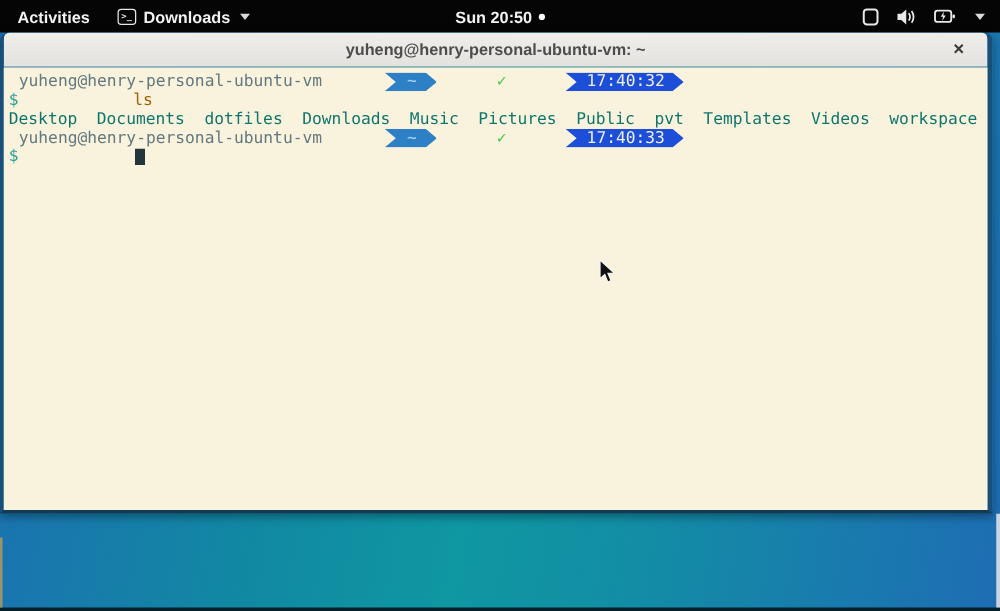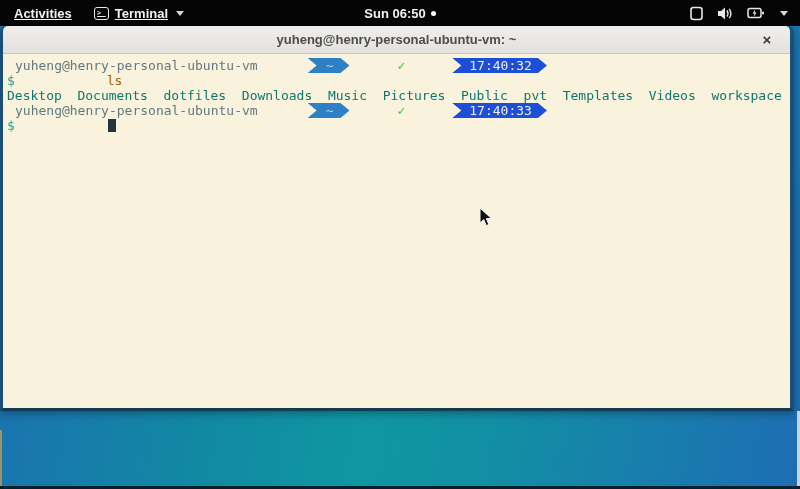--- a/index.html
+++ b/index.html
@@ -11,21 +11,21 @@
   }
 
   
   .topbar {
     position:absolute; top:0; left:0; width:800px; height:26px;
     background:#050505; color:#f2f2f2;
     display:flex; align-items:center;
     font-size:13px; font-weight:700;
   }
   .tb-left { display:flex; align-items:center; gap:14px; padding-left:10px; }
-  .tb-btn { display:flex; align-items:center; gap:6px; height:26px; padding:0 4px; cursor:default;text-decoration:underline; }
+  .tb-btn { display:flex; align-items:center; gap:6px; height:26px; padding:0 4px; cursor:default; }
   .term-glyph {
     width:15px; height:13px; border:1.5px solid #e8e8e8; border-radius:3px;
     font-family:"DejaVu Sans Mono", monospace; font-size:7px; line-height:10px;
     text-align:center; color:#e8e8e8; font-weight:700;
   }
   .caret-down {
     width:0; height:0; border-left:4px solid transparent; border-right:4px solid transparent;
     border-top:5px solid #d8d8d8; display:inline-block; margin-left:2px;
   }
   .tb-center {
@@ -87,26 +87,26 @@
 </head>
 <body>
 
 <div class="topbar">
   <div class="tb-left">
     <div class="tb-btn">
       <span>Activities</span>
     </div>
     <div class="tb-btn">
       <span class="term-glyph">&gt;_</span>
-      <span>Terminal</span>
+      <span>Downloads</span>
       <span class="caret-down"></span>
     </div>
   </div>
   <div class="tb-center">
-    <span>Sun 06:50</span>
+    <span>Sun 20:50</span>
     <span class="notif-dot"></span>
   </div>
   <div class="tb-right">
     <svg width="15" height="15" viewBox="0 0 15 15">
       <rect x="2" y="1.5" width="11" height="12" rx="2.5" fill="none" stroke="#e8e8e8" stroke-width="1.6"></rect>
     </svg>
     <svg width="17" height="15" viewBox="0 0 17 15">
       <polygon points="1,5 4,5 8,1.5 8,13.5 4,10 1,10" fill="#e8e8e8"></polygon>
       <path d="M10 4.5 Q12 7.5 10 10.5" fill="none" stroke="#e8e8e8" stroke-width="1.4"></path>
       <path d="M12.3 2.8 Q15.4 7.5 12.3 12.2" fill="none" stroke="#e8e8e8" stroke-width="1.4"></path>

